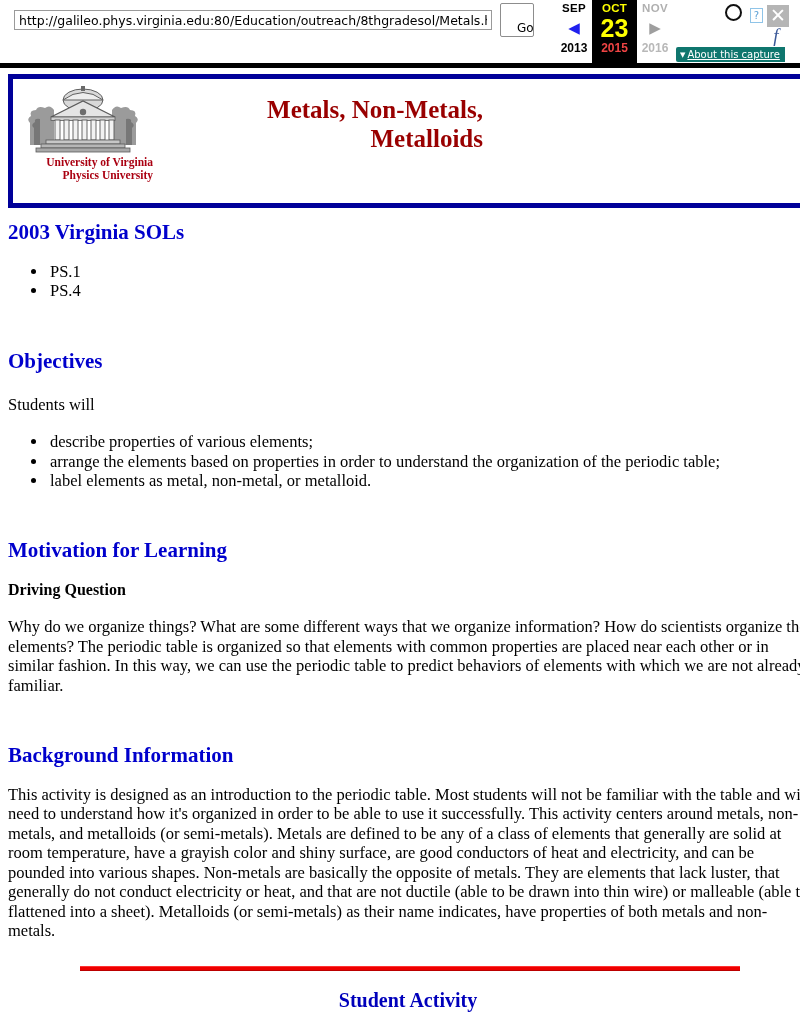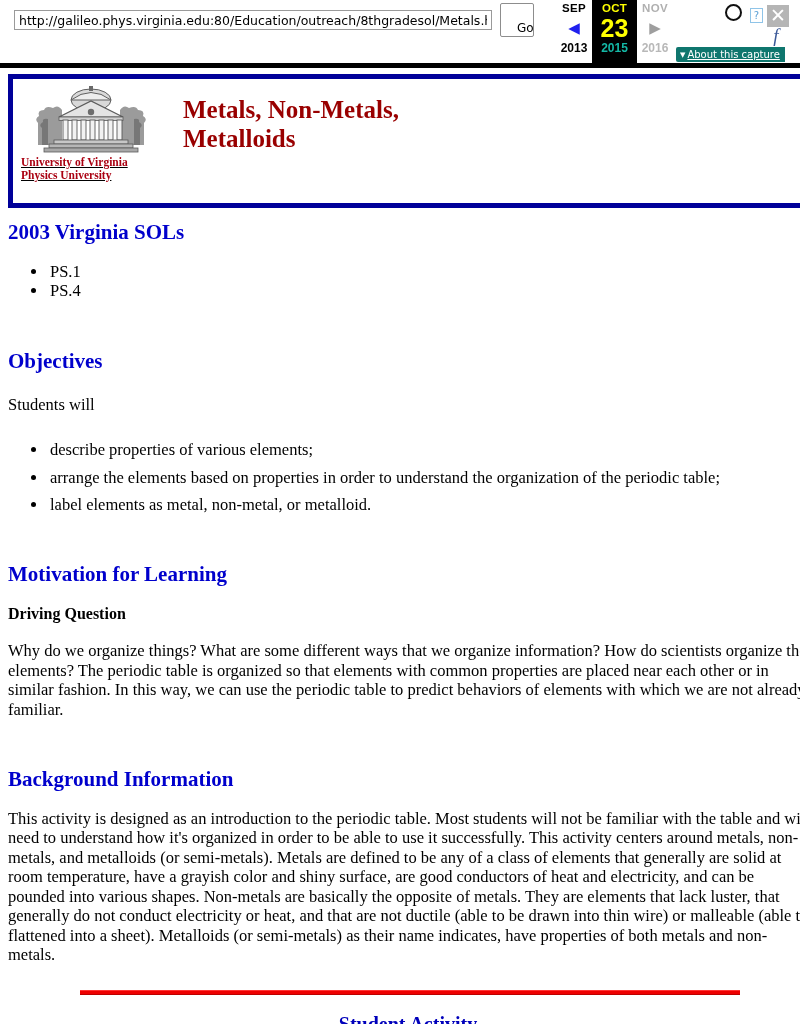--- a/index.html
+++ b/index.html
@@ -103,21 +103,21 @@
 
   .wm-col-prev { color: #000; }
   .wm-col-prev .arrow { color: #2020ee; font-size: 15px; line-height: 26px; }
   .wm-col-cur {
     background: #000000;
     color: #ffff00;
     width: 45px;
   }
   .wm-col-cur .m { color: #ffff00; }
   .wm-col-cur .d { font-size: 25px; font-weight: bold; color: #ffff00; line-height: 26px; }
-  .wm-col-cur .y { color: #14b8a6; }
+  .wm-col-cur .y { color: #ef4444; }
   .wm-col-next { color: #b0b0b0; }
   .wm-col-next .arrow { color: #9e9e9e; font-size: 15px; line-height: 26px; }
   .wm-col-next .y { color: #b8b8b8; font-weight: bold; }
 
   
   .wm-icons {
     position: absolute;
     left: 718px; top: 2px;
     width: 80px; height: 46px;
   }
@@ -194,39 +194,38 @@
     height: 134px;
     border: 5px solid #000099;
     background: #ffffff;
   }
   .banner-inner {
     position: relative;
     width: 100%; height: 100%;
   }
   .logo-box {
     position: absolute;
-    left: 8px; top: 4px;
+    left: 0; top: 4px;
     width: 140px;
-    text-align: left;
-    text-decoration: underline;
+    text-align: right;
   }
   .logo-svg { display: block; margin: 0 auto; }
   .logo-cap {
     margin-top: 1px;
     color: #aa0011;
     font-family: "Liberation Serif", serif;
     font-weight: bold;
     font-size: 11.5px;
     line-height: 12.5px;
   }
   .banner-title {
     position: absolute;
     left: 170px; top: 16px;
     width: 300px;
-    text-align: left;
+    text-align: right;
     color: #990000;
     font-family: "Liberation Serif", serif;
     font-weight: bold;
     font-size: 25px;
     line-height: 29px;
   }
   .banner-sub {
     position: absolute;
     left: 170px; top: 90px;
     width: 300px;
@@ -275,21 +274,21 @@
     padding: 0 0 0 48px;
     list-style-type: disc;
   }
   ul.bullets li {
     color: #000000;
     font-family: "Liberation Serif", serif;
     font-size: 16.5px;
     line-height: 19.4px;
     padding-left: 2px;
   }
-  ul.bullets.wide li { width: 740px; margin-top: 8px; }
+  ul.bullets.wide li { width: 740px; }
 
   .sp-18 { height: 18px; }
   .sp-22 { height: 22px; }
   .sp-26 { height: 26px; }
   .sp-48 { height: 48px; }
 
   hr.redrule {
     margin: 0 0 0 80px;
     width: 660px;
     height: 5px;

